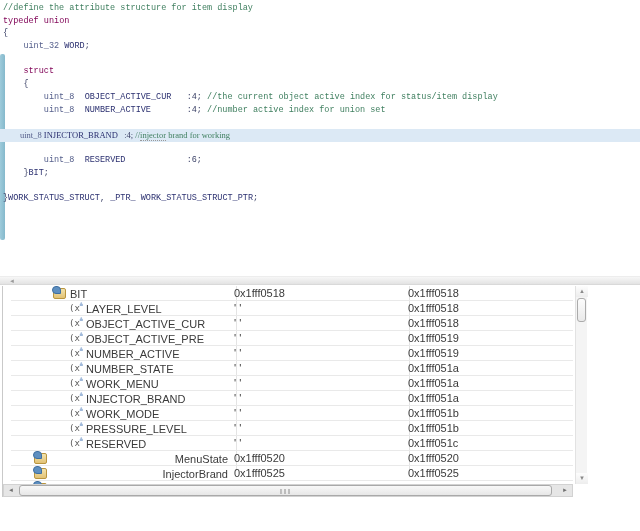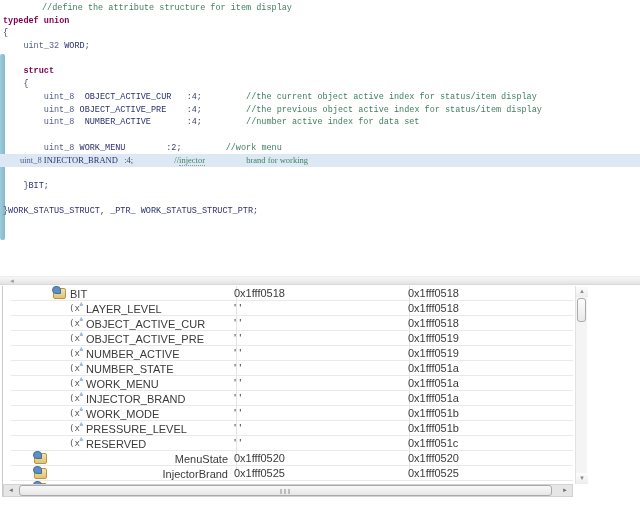--- a/index.html
+++ b/index.html
@@ -13,23 +13,23 @@
   #stage{position:relative;width:640px;height:531px;background:#fff;}
 
   
   #editor{position:absolute;left:0;top:0;width:640px;height:276px;background:#fff;overflow:hidden;}
   #rangebar{position:absolute;left:0;top:54px;width:5px;height:186px;
     background:linear-gradient(to right,#9ECBDB,#85B9CC);border-radius:2px;}
   .code-lines{position:absolute;left:3px;top:2px;right:0;
     font-family:"Liberation Mono",monospace;font-size:8.5px;line-height:12.7px;color:var(--plain);}
   .code-line{white-space:pre;height:12.7px;}
   .code-line.hl{background:var(--hl);margin-left:-3px;padding-left:3px;width:640px;font-family:Liberation Serif, serif;}
-  .seg-c{color:var(--comment);margin-left:39px;}
+  .seg-c{color:var(--comment);}
   .seg-cu{color:var(--comment);border-bottom:1px dotted #999;}
-  .seg-k{color:var(--keyword);font-weight:bold;}
+  .seg-k{color:var(--keyword);font-weight:normal;}
   .seg-t{color:var(--type);}
   .seg-n{color:var(--name);}
   .seg-p{color:var(--plain);}
 
   
   #editor-hscroll{position:absolute;left:0;top:276px;width:640px;height:9px;
     background:linear-gradient(#F7F7F7,#E3E3E3);border-top:1px solid #EDEDED;border-bottom:1px solid #D9D9D9;}
   #editor-hscroll .arr{position:absolute;left:9px;top:1px;font-size:6px;color:#9a9a9a;line-height:7px;}
 
   
@@ -87,26 +87,25 @@
     <div id="rangebar"></div>
     <div class="code-lines">
         <div class="code-line"><span class="seg-c">//define the attribute structure for item display</span></div>
         <div class="code-line"><span class="seg-k">typedef</span><span class="seg-p"> </span><span class="seg-k">union</span></div>
         <div class="code-line"><span class="seg-p">{</span></div>
         <div class="code-line"><span class="seg-p">    </span><span class="seg-t">uint_32</span><span class="seg-p"> </span><span class="seg-n">WORD</span><span class="seg-p">;</span></div>
         <div class="code-line"></div>
         <div class="code-line"><span class="seg-p">    </span><span class="seg-k">struct</span></div>
         <div class="code-line"><span class="seg-p">    {</span></div>
         <div class="code-line"><span class="seg-p">        </span><span class="seg-t">uint_8</span><span class="seg-p">  </span><span class="seg-n">OBJECT_ACTIVE_CUR</span><span class="seg-p">   :4; </span><span class="seg-c">//the current object active index for status/item display</span></div>
-        <div class="code-line"><span class="seg-p">        </span><span class="seg-t">uint_8</span><span class="seg-p"> </span><span class="seg-n">OBJECT_ACTIVE_PRE</span><span class="seg-p">    :4; </span><span class="seg-c">//the previous object active index for status/item display</span></div>
-        <div class="code-line"><span class="seg-p">        </span><span class="seg-t">uint_8</span><span class="seg-p">  </span><span class="seg-n">NUMBER_ACTIVE</span><span class="seg-p">       :4; </span><span class="seg-c">//number active index for data set</span></div>
-        <div class="code-line"></div>
-        <div class="code-line"><span class="seg-p">        </span><span class="seg-t">uint_8</span><span class="seg-p"> </span><span class="seg-n">WORK_MENU</span><span class="seg-p">        :2; </span><span class="seg-c">//work menu</span></div>
+        <div class="code-line"><span class="seg-p">        </span><span class="seg-t">uint_8</span><span class="seg-p">  </span><span class="seg-n">NUMBER_ACTIVE</span><span class="seg-p">       :4; </span><span class="seg-c">//number active index for union set</span></div>
+        <div class="code-line"></div>
         <div class="code-line hl"><span class="seg-p">        </span><span class="seg-t">uint_8</span><span class="seg-p"> </span><span class="seg-n">INJECTOR_BRAND</span><span class="seg-p">   :4; </span><span class="seg-c">//</span><span class="seg-cu">injector</span><span class="seg-c"> brand for working</span></div>
         <div class="code-line"></div>
+        <div class="code-line"><span class="seg-p">        </span><span class="seg-t">uint_8</span><span class="seg-p">  </span><span class="seg-n">RESERVED</span><span class="seg-p">            :6;</span></div>
         <div class="code-line"><span class="seg-p">    }</span><span class="seg-n">BIT</span><span class="seg-p">;</span></div>
         <div class="code-line"></div>
         <div class="code-line"><span class="seg-p">}</span><span class="seg-n">WORK_STATUS_STRUCT</span><span class="seg-p">, </span><span class="seg-n">_PTR_</span><span class="seg-p"> </span><span class="seg-n">WORK_STATUS_STRUCT_PTR</span><span class="seg-p">;</span></div>
       </div>
   </div>
 
   <div id="editor-hscroll">
     <span class="arr">◄</span>
   </div>
 

